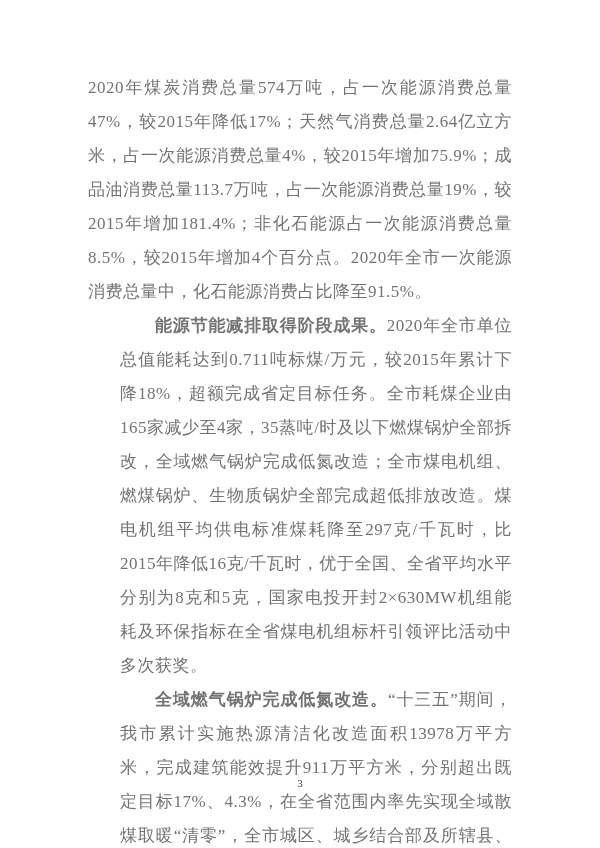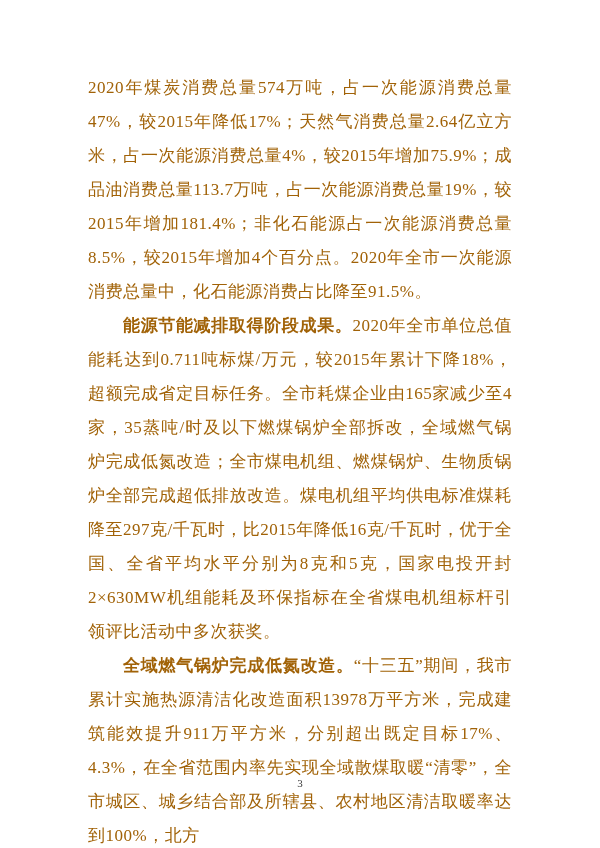--- a/index.html
+++ b/index.html
@@ -18,27 +18,28 @@
   .content {
     position: absolute;
     left: 88px;
     top: 71px;
     width: 424px;
   }
   .para {
     margin: 0;
     font-size: 17px;
     line-height: 34px;
-    color: #a16207;
+    color: #737373;
     text-align: justify;
     text-justify: inter-ideograph;
     letter-spacing: 0.5px;
   }
   .para.indent {
     text-indent: 35px;
+    margin-left: 32px;
   }
   .lead {
     font-weight: 700;
   }
   .page-number {
     position: absolute;
     left: 0;
     right: 0;
     top: 776px;
     text-align: center;

